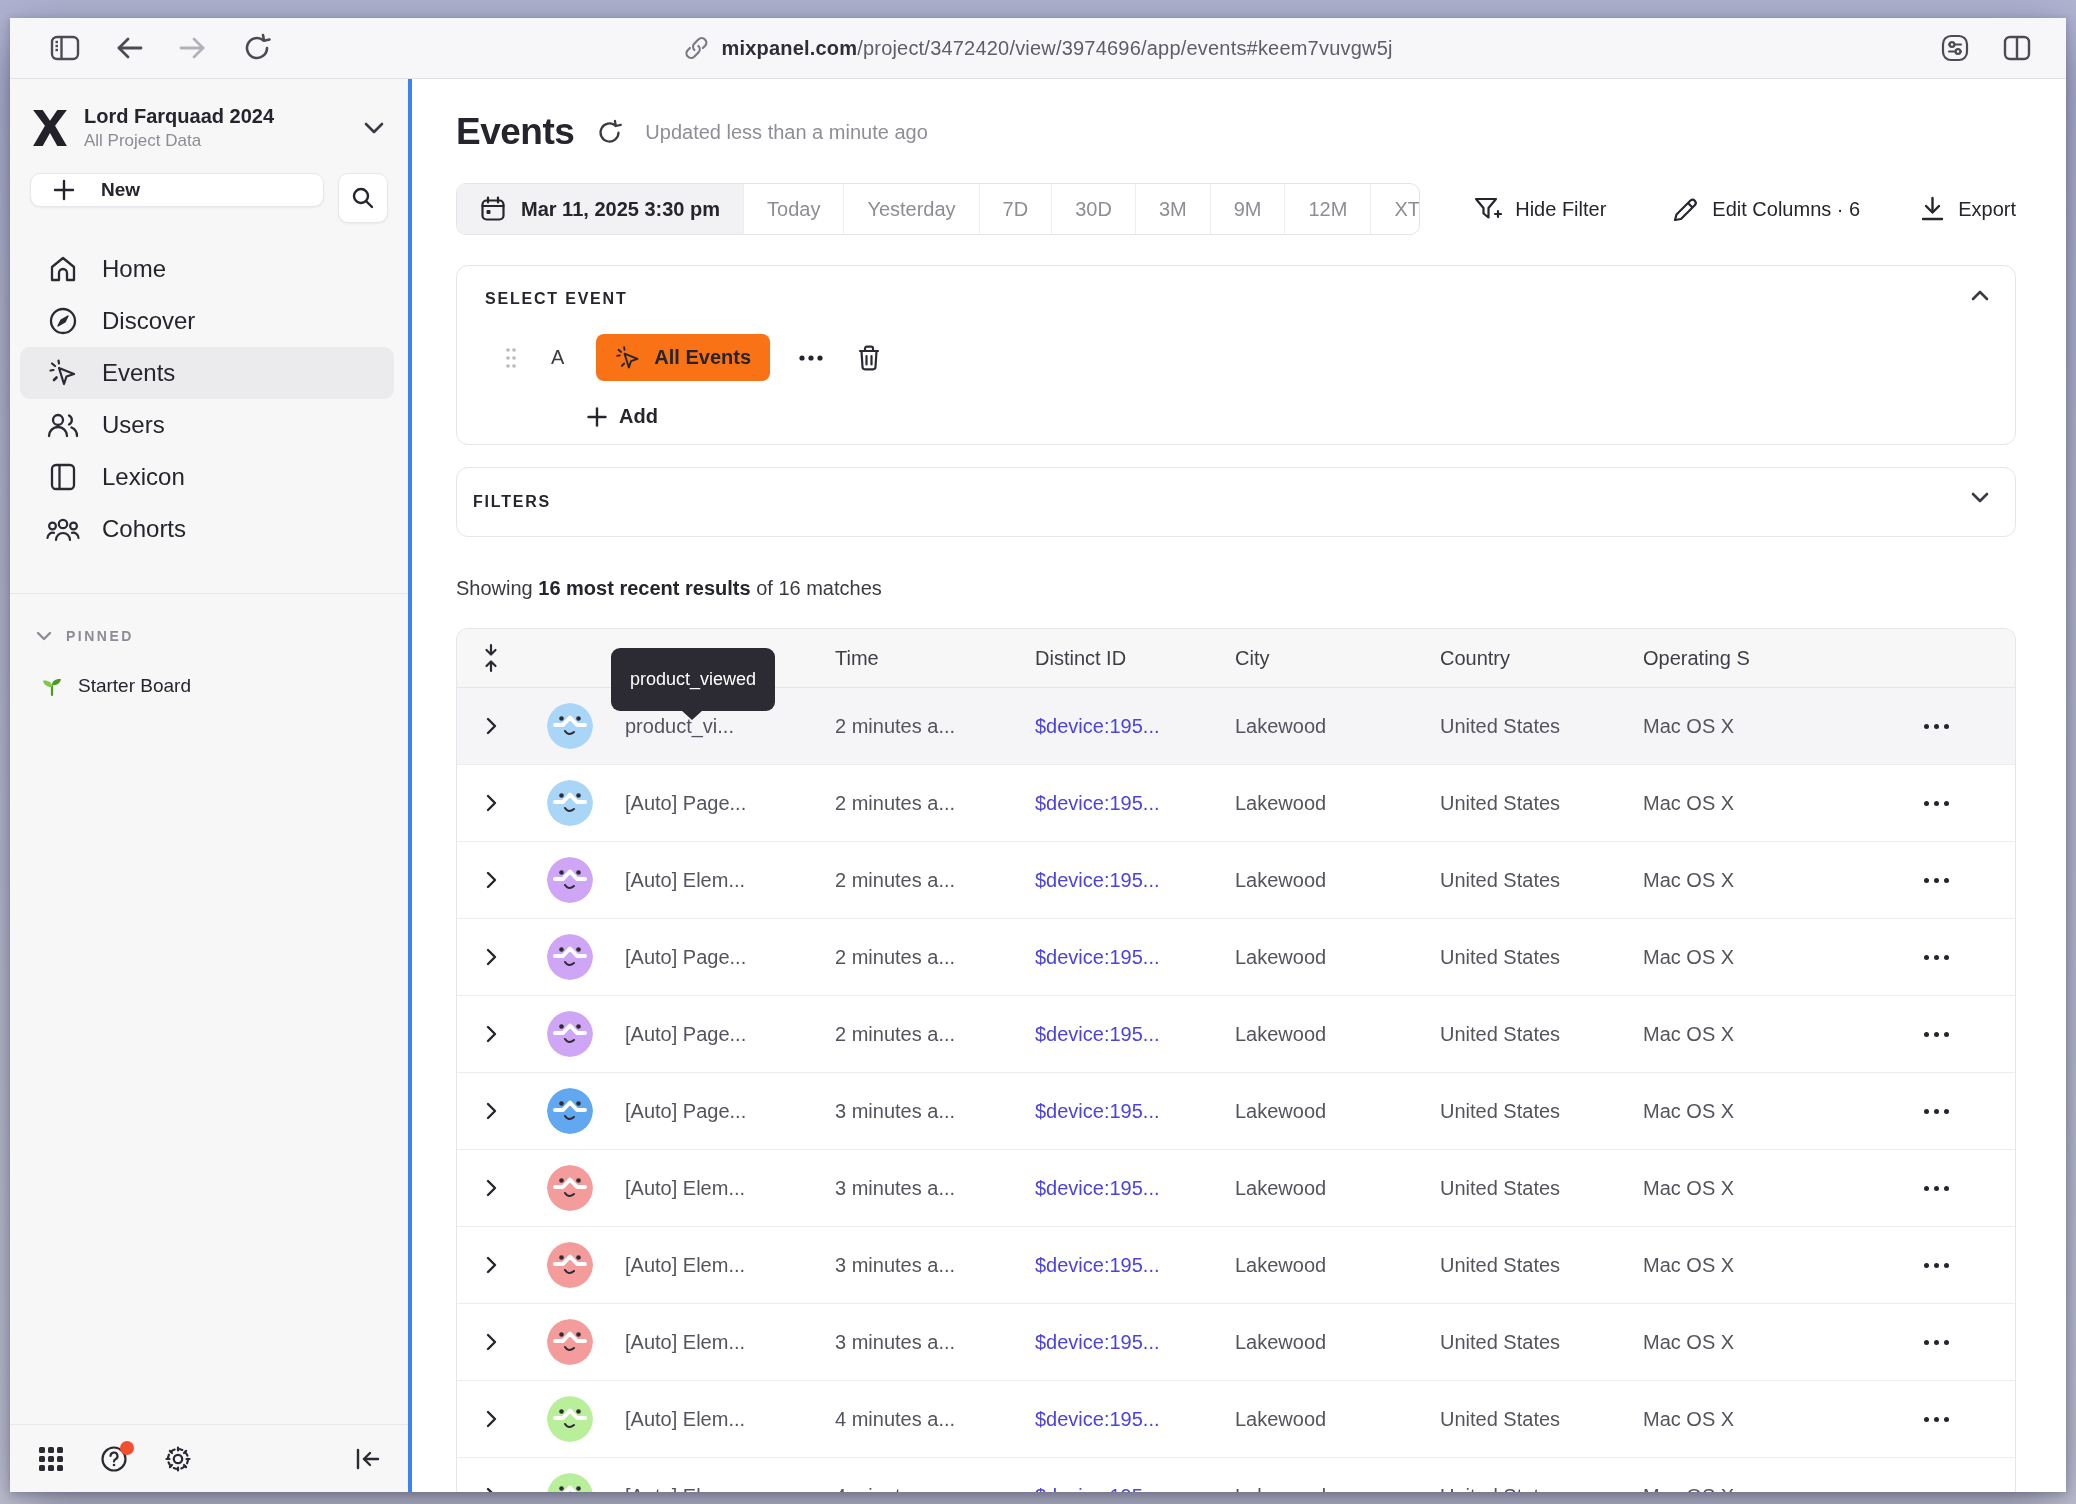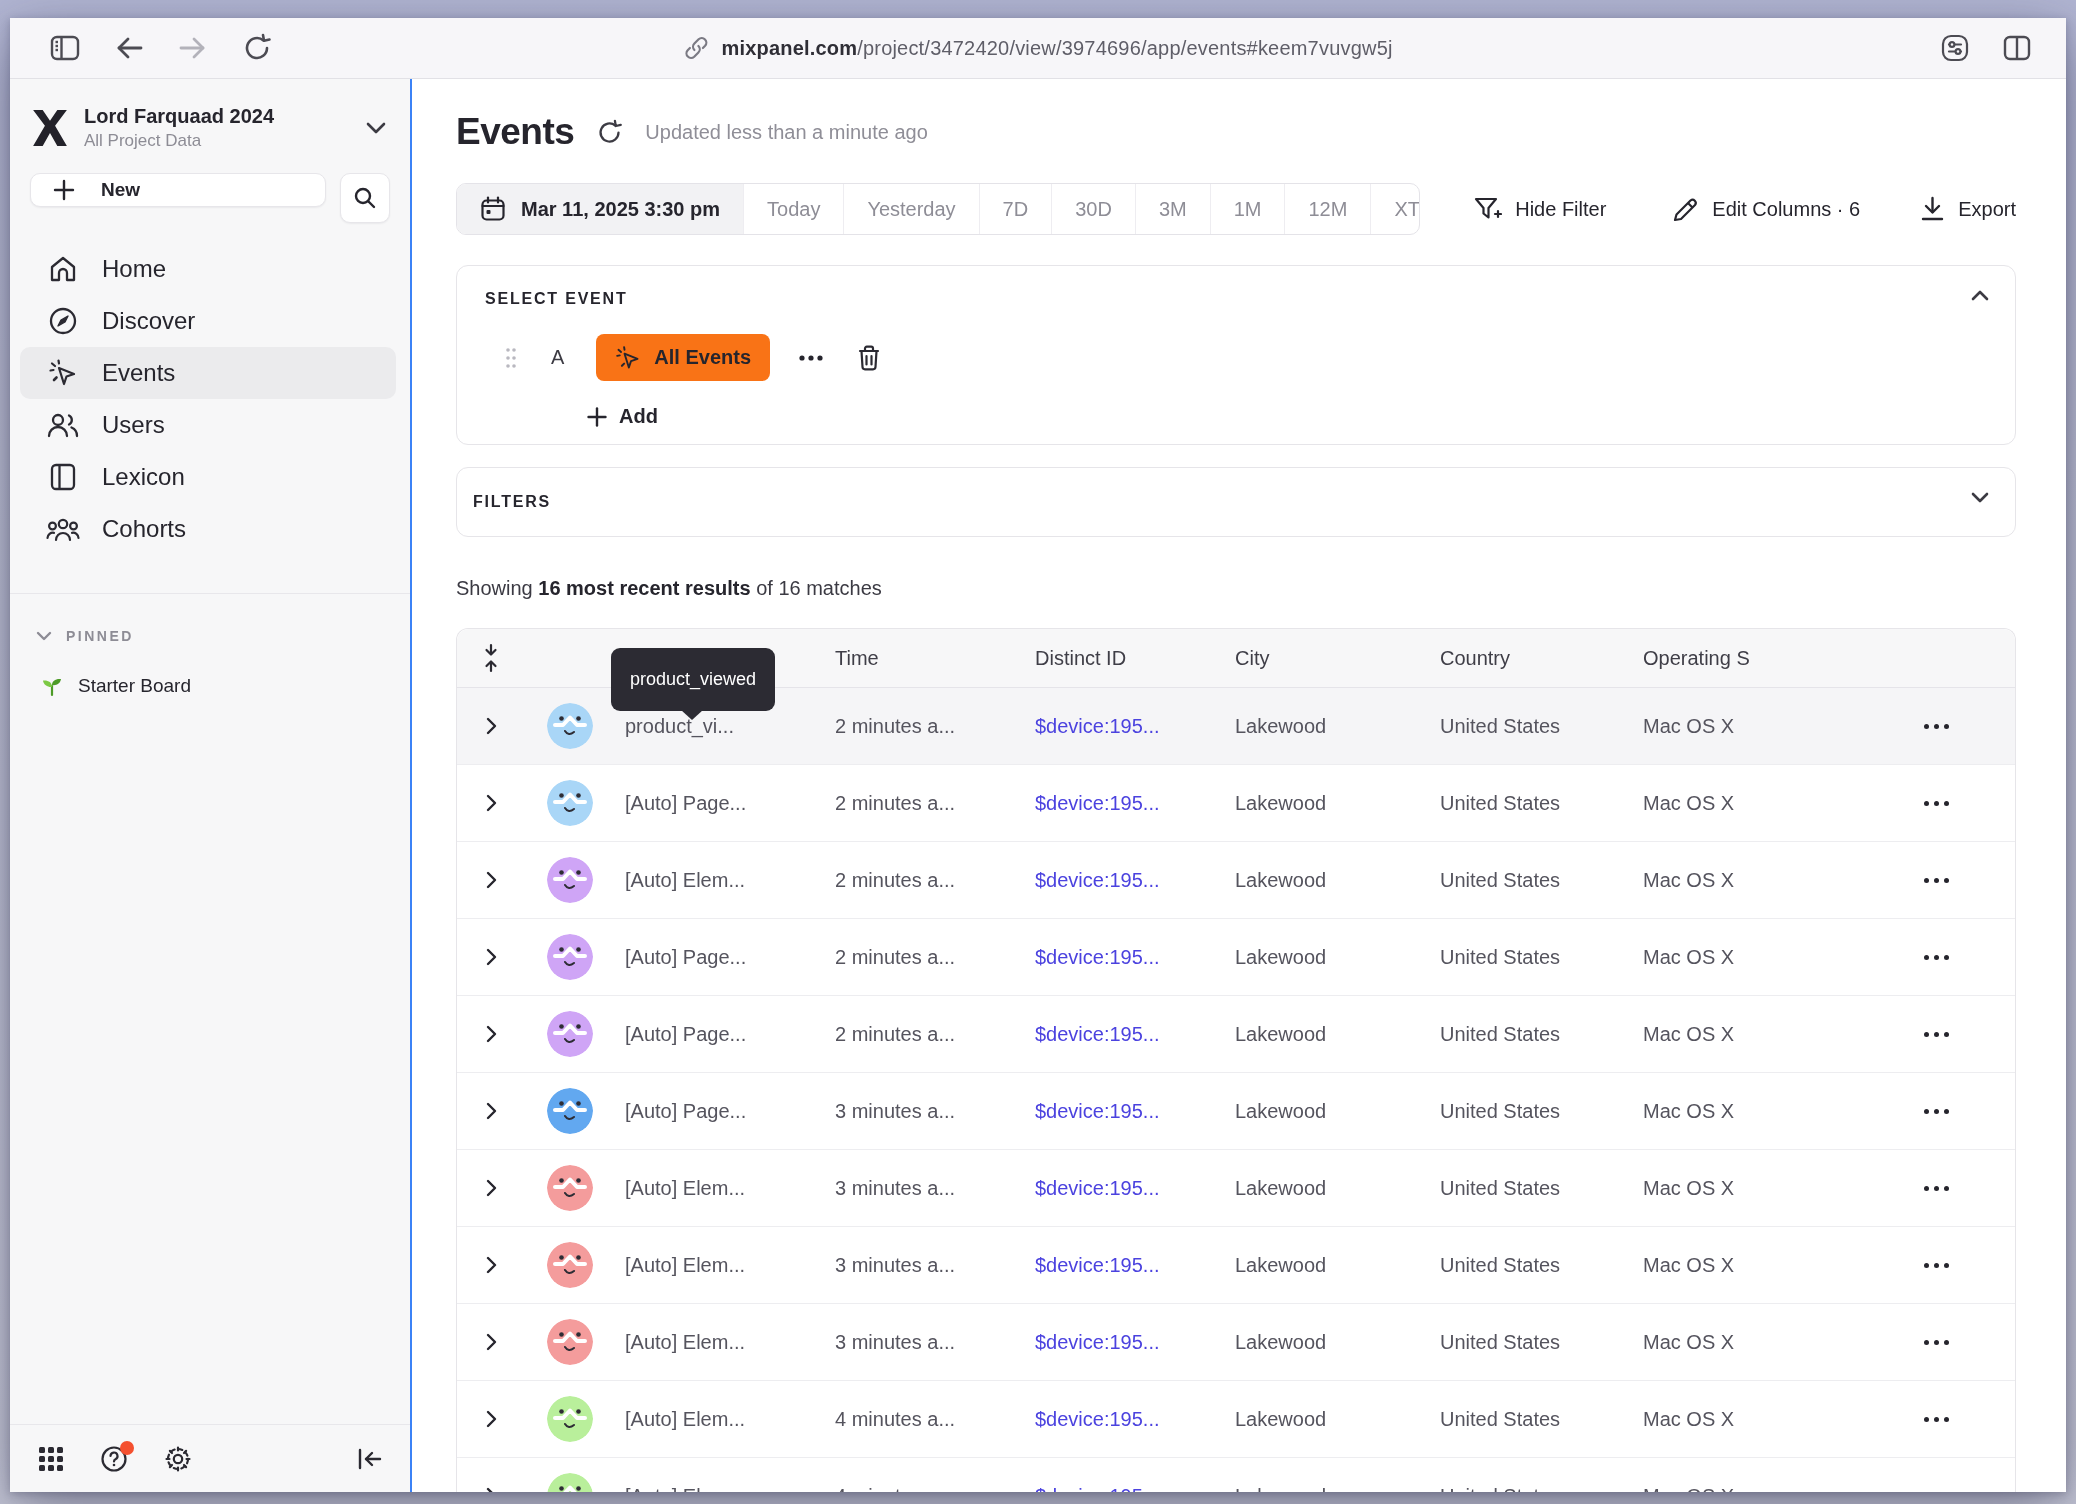--- a/index.html
+++ b/index.html
@@ -32,21 +32,21 @@
     display:flex; align-items:center; gap:12px; color:#7b7a84;
   }
   .url-text { font-size:20px; letter-spacing:.2px; white-space:nowrap; }
   .url-domain { color:#2f2e36; font-weight:700; }
   .url-path { color:#5f5e68; font-weight:400; }
   .chrome-right { margin-left:auto; display:flex; align-items:center; gap:28px; margin-right:32px; color:#4c4b53; }
 
   
   .app { flex:1; display:flex; min-height:0; }
   .sidebar {
-    flex:0 0 402px; background:#f7f7f8; border-right:2px solid #3b82f6;
+    flex:0 0 402px; background:#f7f7f8; border-right:4px solid #3b82f6;
     display:flex; flex-direction:column; min-height:0;
   }
   .main { flex:1; background:#fff; padding:0 50px 0 44px; overflow:hidden; }
 
   
   .workspace { display:flex; align-items:center; margin:26px 20px 0 22px; gap:16px; }
   .ws-logo { width:36px; height:40px; color:#23222a; flex:0 0 auto; }
   .ws-text { flex:1; min-width:0; }
   .ws-name { font-size:20px; font-weight:700; color:#26252d; }
   .ws-sub { font-size:17px; color:#8d8c95; margin-top:3px; }
@@ -395,21 +395,21 @@
                 <line x1="2.5" y1="10" x2="23.5" y2="10"></line>
                 <rect x="6.5" y="14" width="4" height="4" rx="1" fill="currentColor" stroke="none"></rect>
             </svg>
             <span>Mar 11, 2025 3:30 pm</span>
           </div>
           <div class="seg">Today</div>
           <div class="seg">Yesterday</div>
           <div class="seg">7D</div>
           <div class="seg">30D</div>
           <div class="seg">3M</div>
-          <div class="seg">1M</div>
+          <div class="seg">9M</div>
           <div class="seg">12M</div>
           <div class="seg xtd">
             <span>XTD</span>
 
           </div>
         </div>
 
         <div class="act act-hide">
           <svg width="28" height="27" viewBox="0 0 28 27" fill="none" stroke="currentColor" stroke-width="2.2" stroke-linecap="round" stroke-linejoin="round">
             <path d="M2 3 H22 L14.5 12 V21.5 L9.5 17.5 V12 Z"></path>

